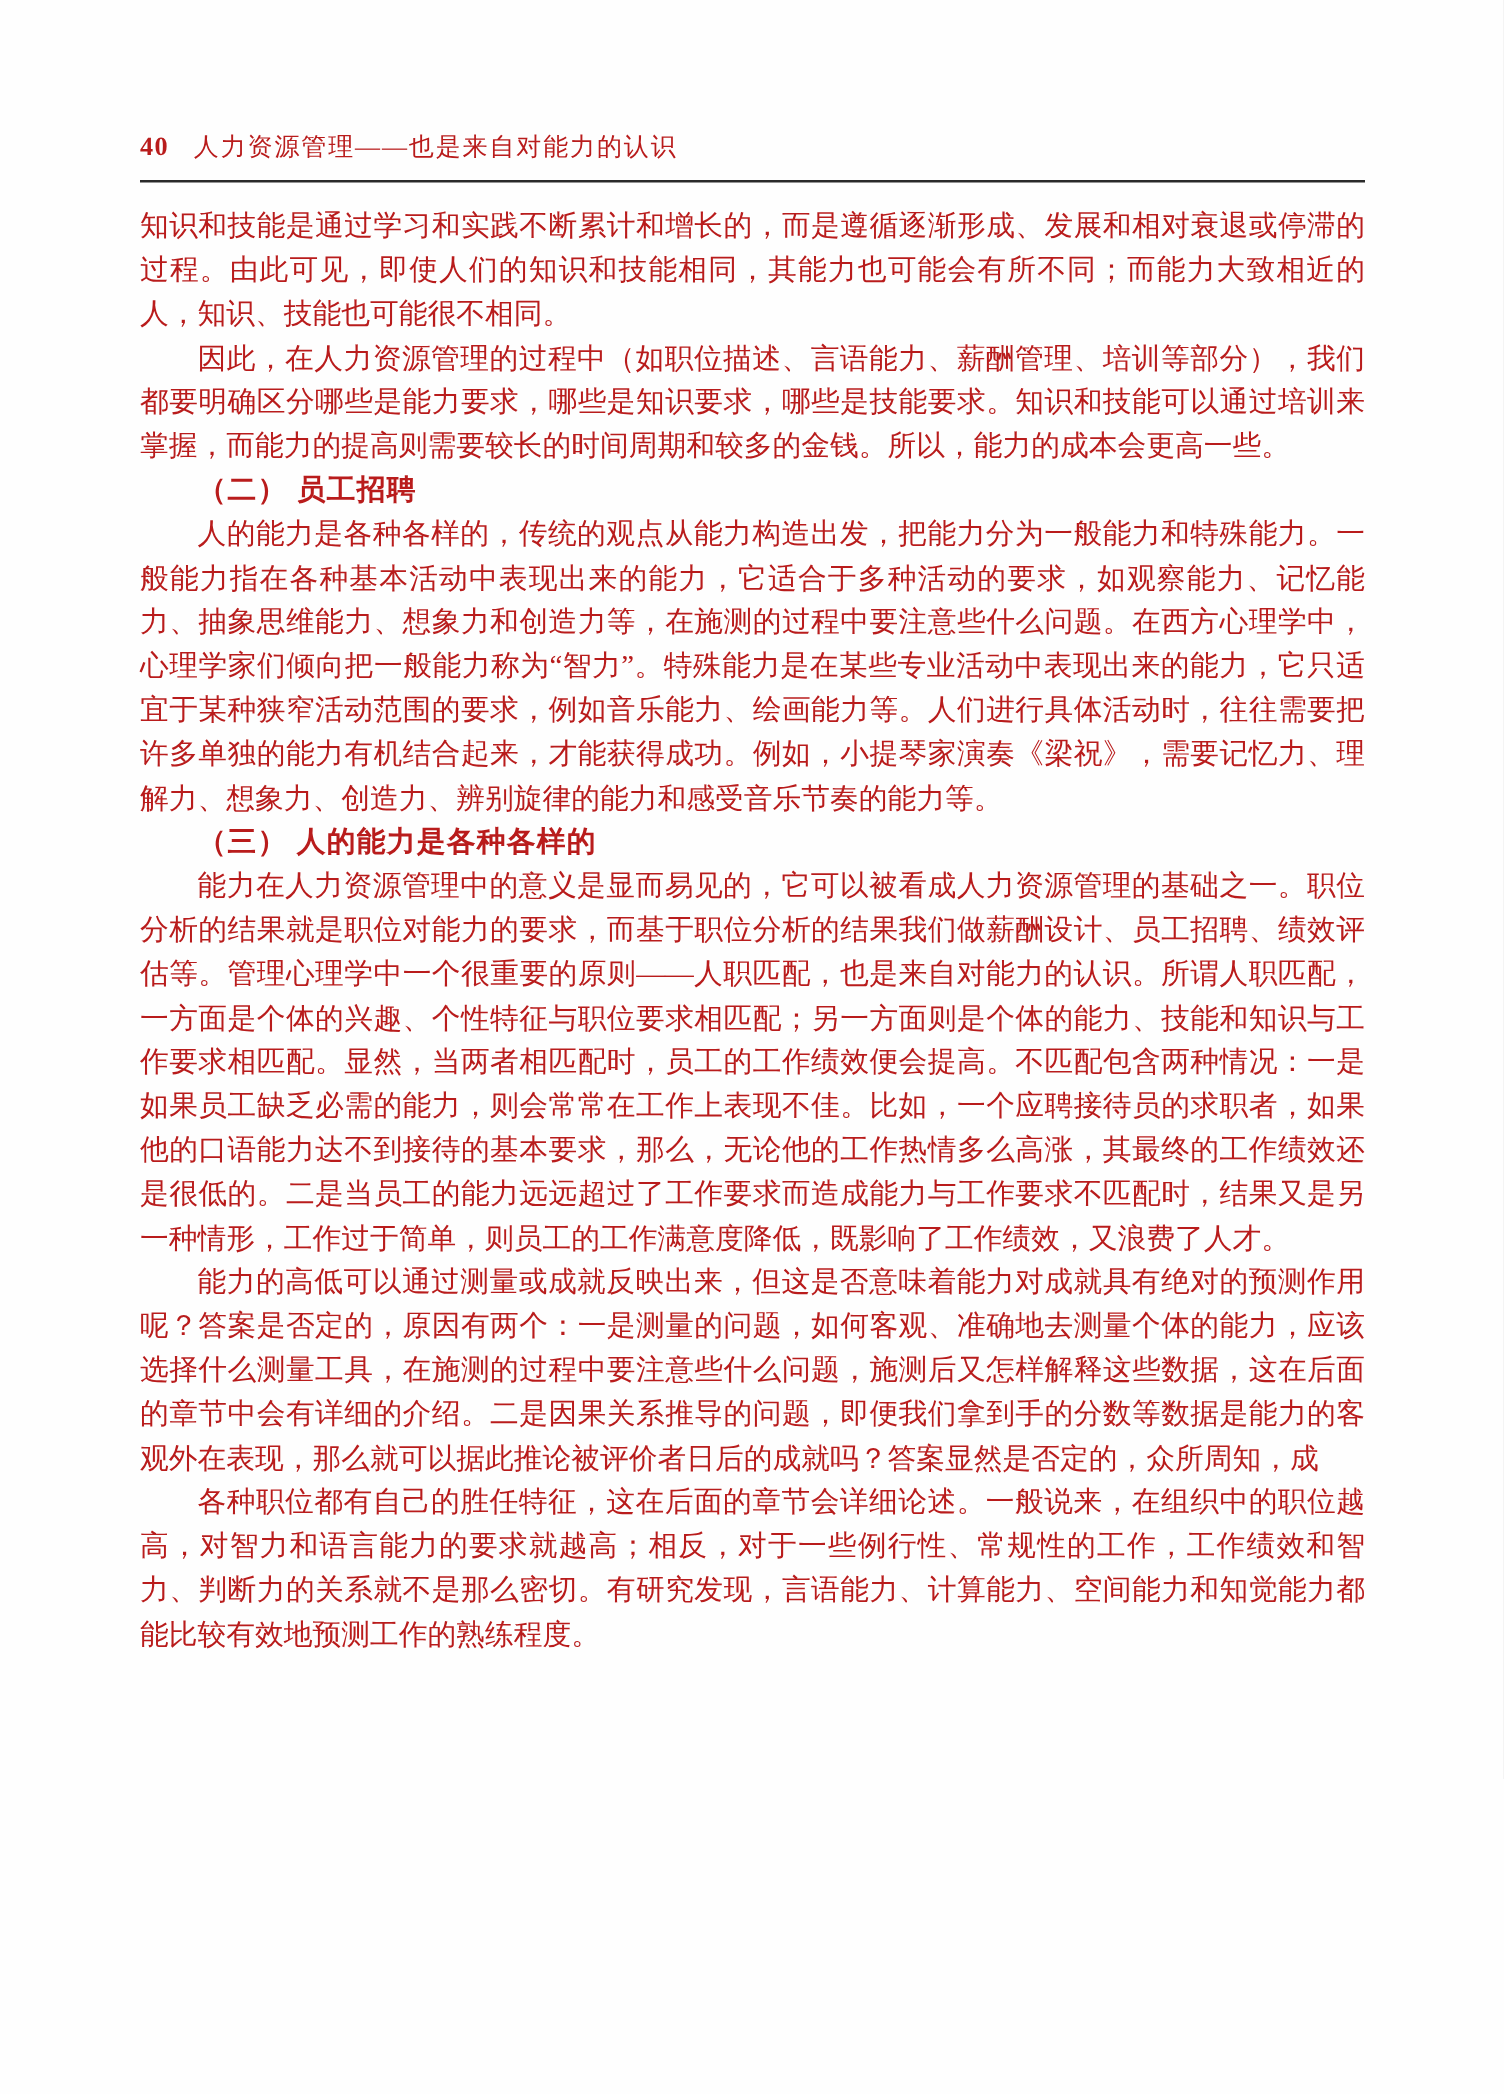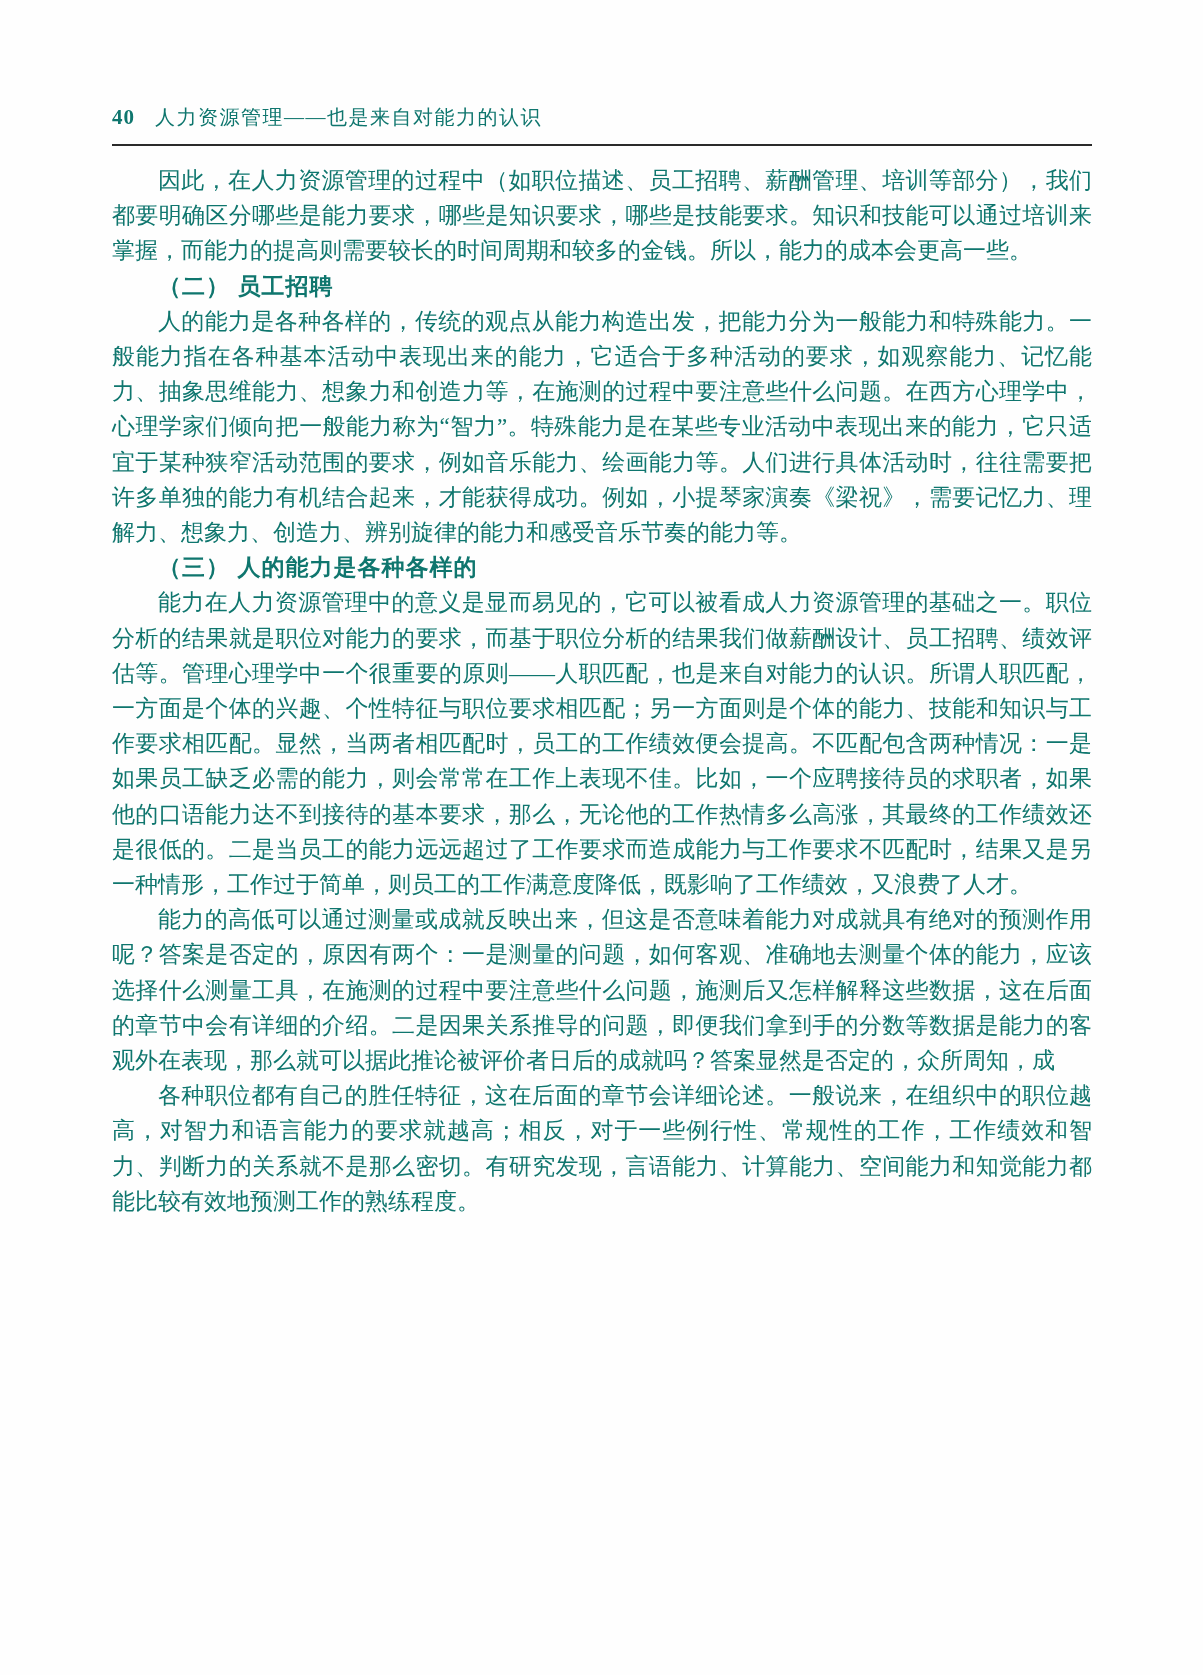--- a/index.html
+++ b/index.html
@@ -6,21 +6,21 @@
     margin: 0;
     padding: 0;
     background: #e8e8e8;
   }
   .page {
     position: relative;
     width: 1203px;
     height: 1675px;
     margin: 0 auto;
     background: #fefefe;
-    color: #0f766e;
+    color: #b91c1c;
     overflow: hidden;
   }
   
   .running-header {
     position: absolute;
     top: 104px;
     left: 112px;
     width: 980px;
     display: flex;
     align-items: baseline;
@@ -72,21 +72,22 @@
 <body>
 
 <div class="page">
 
   <div class="running-header">
     <span class="page-number">40</span>
     <span class="running-title">人力资源管理——也是来自对能力的认识</span>
   </div>
 
   <div class="content">
-    <p>因此，在人力资源管理的过程中（如职位描述、员工招聘、薪酬管理、培训等部分），我们都要明确区分哪些是能力要求，哪些是知识要求，哪些是技能要求。知识和技能可以通过培训来掌握，而能力的提高则需要较长的时间周期和较多的金钱。所以，能力的成本会更高一些。</p>
+    <p class="continued">知识和技能是通过学习和实践不断累计和增长的，而是遵循逐渐形成、发展和相对衰退或停滞的过程。由此可见，即使人们的知识和技能相同，其能力也可能会有所不同；而能力大致相近的人，知识、技能也可能很不相同。</p>
+    <p>因此，在人力资源管理的过程中（如职位描述、言语能力、薪酬管理、培训等部分），我们都要明确区分哪些是能力要求，哪些是知识要求，哪些是技能要求。知识和技能可以通过培训来掌握，而能力的提高则需要较长的时间周期和较多的金钱。所以，能力的成本会更高一些。</p>
     <h3 class="section-heading">（二） 员工招聘</h3>
     <p>人的能力是各种各样的，传统的观点从能力构造出发，把能力分为一般能力和特殊能力。一般能力指在各种基本活动中表现出来的能力，它适合于多种活动的要求，如观察能力、记忆能力、抽象思维能力、想象力和创造力等，在施测的过程中要注意些什么问题。在西方心理学中，心理学家们倾向把一般能力称为“智力”。特殊能力是在某些专业活动中表现出来的能力，它只适宜于某种狭窄活动范围的要求，例如音乐能力、绘画能力等。人们进行具体活动时，往往需要把许多单独的能力有机结合起来，才能获得成功。例如，小提琴家演奏《梁祝》，需要记忆力、理解力、想象力、创造力、辨别旋律的能力和感受音乐节奏的能力等。</p>
     <h3 class="section-heading">（三） 人的能力是各种各样的</h3>
     <p>能力在人力资源管理中的意义是显而易见的，它可以被看成人力资源管理的基础之一。职位分析的结果就是职位对能力的要求，而基于职位分析的结果我们做薪酬设计、员工招聘、绩效评估等。管理心理学中一个很重要的原则——人职匹配，也是来自对能力的认识。所谓人职匹配，一方面是个体的兴趣、个性特征与职位要求相匹配；另一方面则是个体的能力、技能和知识与工作要求相匹配。显然，当两者相匹配时，员工的工作绩效便会提高。不匹配包含两种情况：一是如果员工缺乏必需的能力，则会常常在工作上表现不佳。比如，一个应聘接待员的求职者，如果他的口语能力达不到接待的基本要求，那么，无论他的工作热情多么高涨，其最终的工作绩效还是很低的。二是当员工的能力远远超过了工作要求而造成能力与工作要求不匹配时，结果又是另一种情形，工作过于简单，则员工的工作满意度降低，既影响了工作绩效，又浪费了人才。</p>
     <p>能力的高低可以通过测量或成就反映出来，但这是否意味着能力对成就具有绝对的预测作用呢？答案是否定的，原因有两个：一是测量的问题，如何客观、准确地去测量个体的能力，应该选择什么测量工具，在施测的过程中要注意些什么问题，施测后又怎样解释这些数据，这在后面的章节中会有详细的介绍。二是因果关系推导的问题，即便我们拿到手的分数等数据是能力的客观外在表现，那么就可以据此推论被评价者日后的成就吗？答案显然是否定的，众所周知，成</p>
     <p>各种职位都有自己的胜任特征，这在后面的章节会详细论述。一般说来，在组织中的职位越高，对智力和语言能力的要求就越高；相反，对于一些例行性、常规性的工作，工作绩效和智力、判断力的关系就不是那么密切。有研究发现，言语能力、计算能力、空间能力和知觉能力都能比较有效地预测工作的熟练程度。</p>
   </div>
 
 </div>
 

